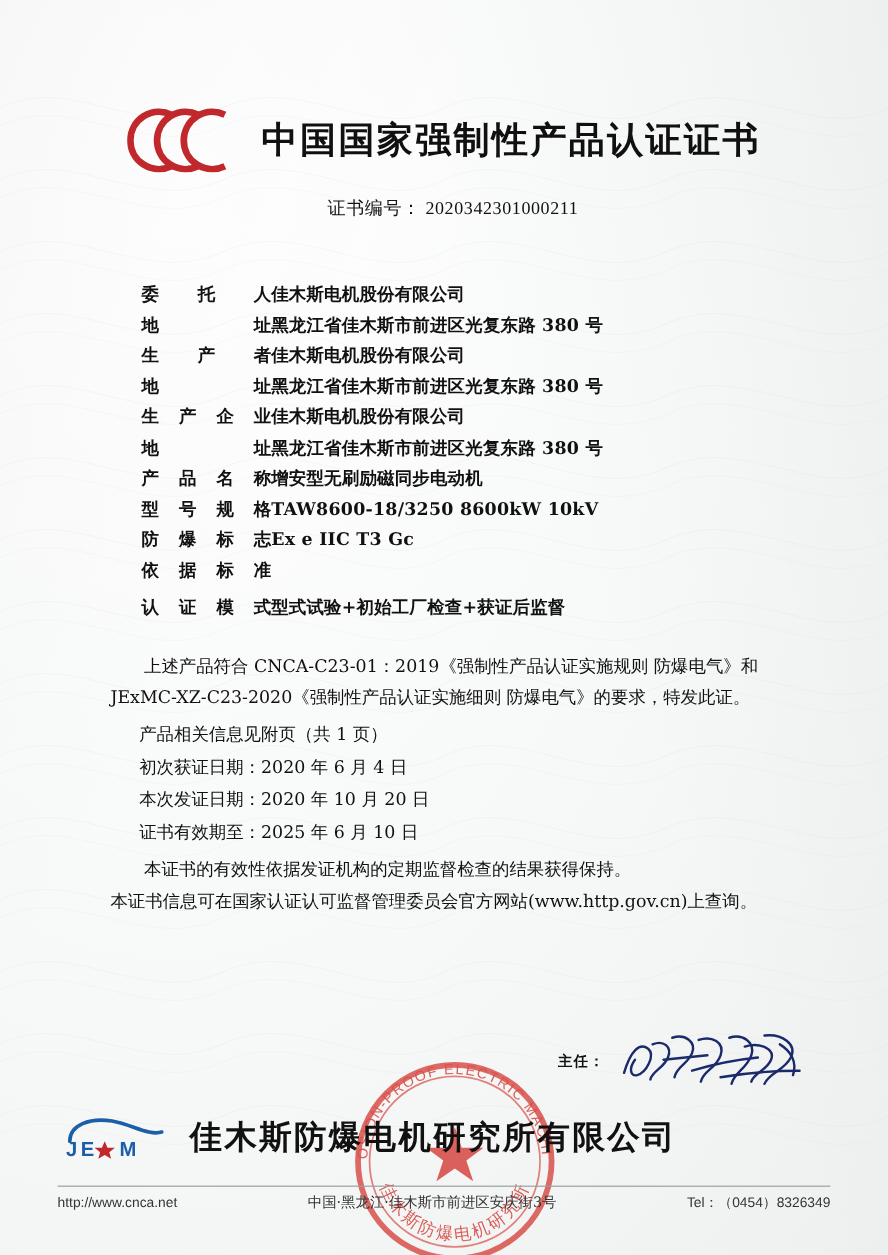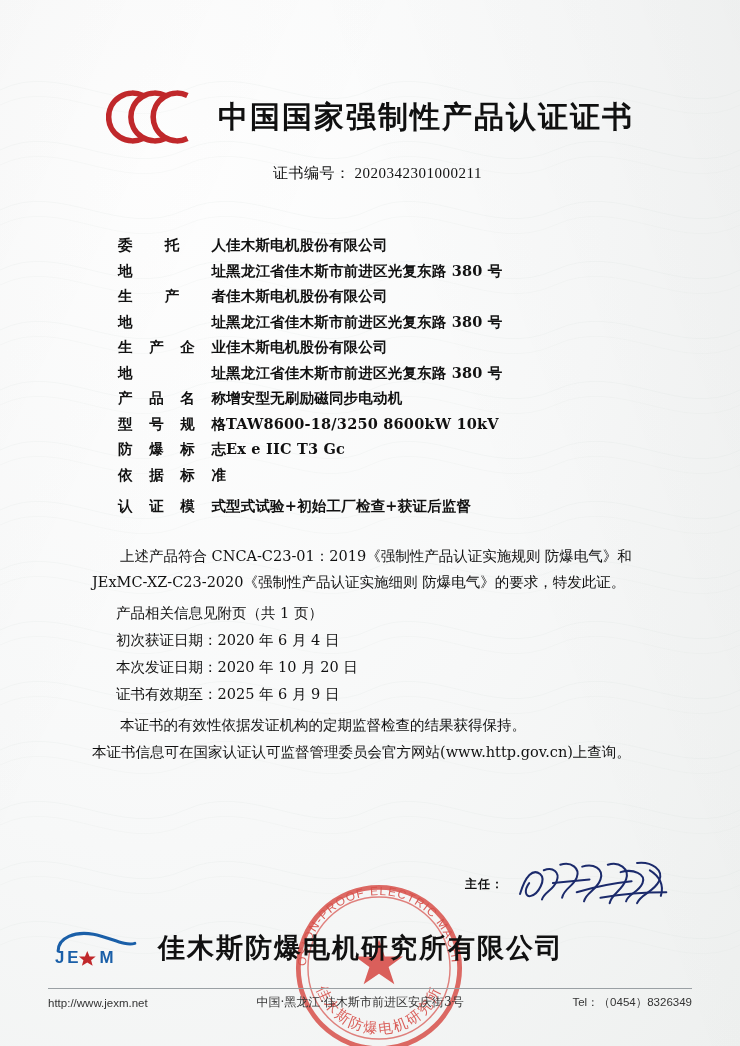--- a/index.html
+++ b/index.html
@@ -345,21 +345,21 @@
 
   <div class="para-block">
     <div class="para-indent">上述产品符合 CNCA-C23-01：2019《强制性产品认证实施规则  防爆电气》和</div>
     <div>JExMC-XZ-C23-2020《强制性产品认证实施细则  防爆电气》的要求，特发此证。</div>
   </div>
 
   <div class="info-block">
     <div>产品相关信息见附页（共 1 页）</div>
     <div>初次获证日期：2020 年 6 月 4 日</div>
     <div>本次发证日期：2020 年 10 月 20 日</div>
-    <div>证书有效期至：2025 年 6 月 9 日</div>
+    <div>证书有效期至：2025 年 6 月 10 日</div>
   </div>
 
   <div class="footer-note">
     <div class="indent">本证书的有效性依据发证机构的定期监督检查的结果获得保持。</div>
     <div>本证书信息可在国家认证认可监督管理委员会官方网站(www.http.gov.cn)上查询。</div>
   </div>
 
   <div class="signature-area">
     <div class="sign-label">主任：</div>
     <svg class="sign-mark" viewBox="0 0 180 70">
@@ -404,17 +404,17 @@
       <text x="20" y="46" font-family="'Liberation Sans', sans-serif" font-size="22" font-weight="bold" fill="#1a5fa8">E</text>
       <polygon points="46,30 49,37 57,37 51,42 53,49 46,45 39,49 41,42 35,37 43,37" fill="#c0282b"></polygon>
       <text x="62" y="46" font-family="'Liberation Sans', sans-serif" font-size="22" font-weight="bold" fill="#1a5fa8">M</text>
     </svg>
     <div class="company-name">佳木斯防爆电机研究所有限公司</div>
   </div>
 
   <div class="bottom-rule"></div>
 
   <div class="bottom-row">
-    <div class="left">http://www.jexm.net</div>
+    <div class="left">http://www.cnca.net</div>
     <div class="mid">中国·黑龙江·佳木斯市前进区安庆街3号</div>
     <div class="right">Tel：（0454）8326349</div>
   </div>
 </div>
 
 </body></html>

